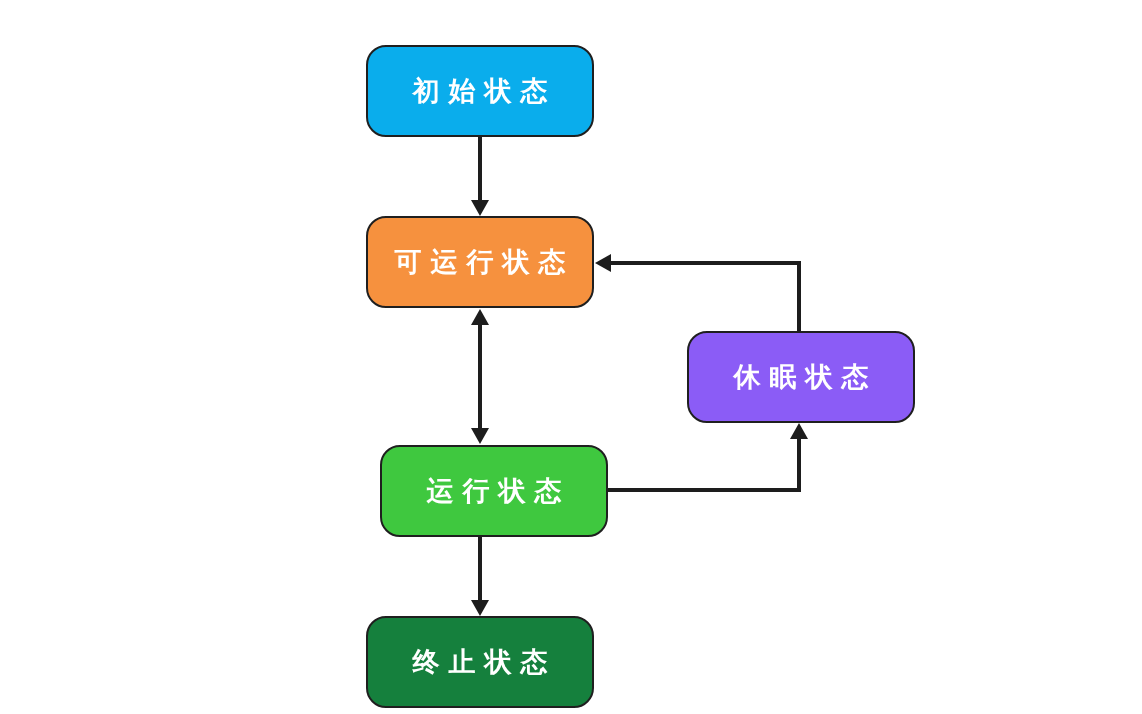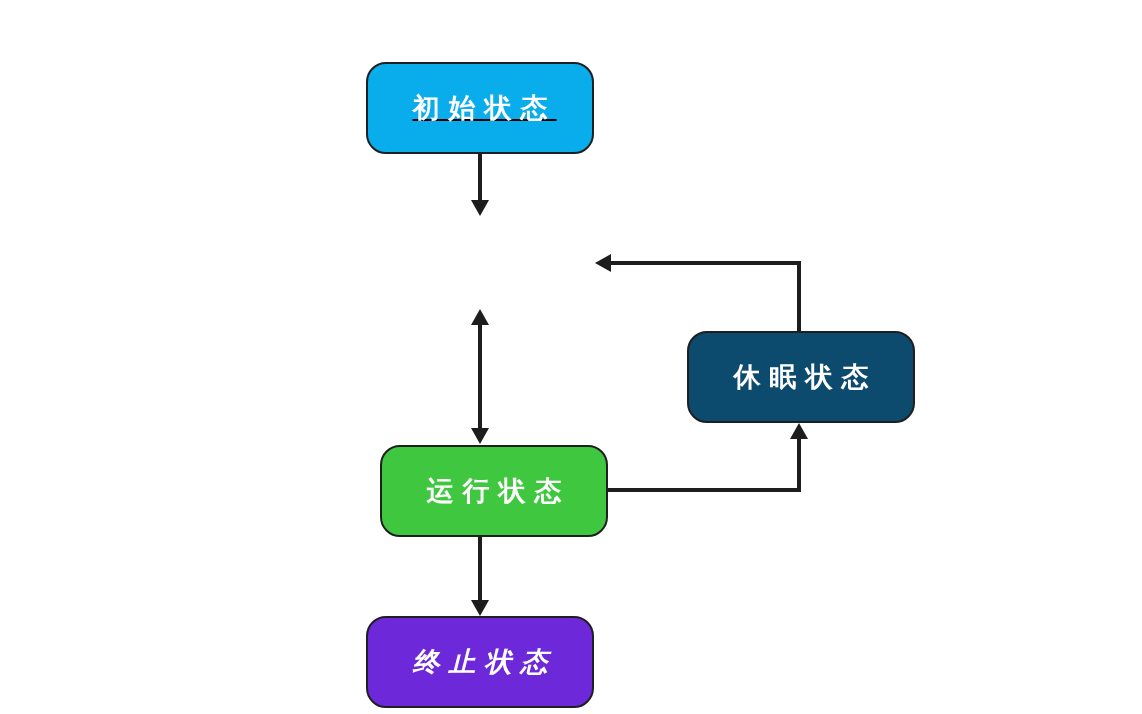--- a/index.html
+++ b/index.html
@@ -45,21 +45,21 @@
   }
   .node-label {
     color: #ffffff;
     font-size: 27px;
     font-weight: bold;
     letter-spacing: 9px;
     text-indent: 9px;
     white-space: nowrap;
     user-select: none;
   }
-  .n-initial    { left: 366px; top: 62px; text-decoration: underline;  }
+  .n-initial    { left: 366px; top: 45px;  }
   .n-runnable   { left: 366px; top: 216px; }
   .n-sleep      { left: 687px; top: 331px; }
   .n-running    { left: 380px; top: 445px; }
   .n-terminated { left: 366px; top: 616px; }
 </style>
 </head>
 <body>
 
 <div class="canvas">
 
@@ -79,26 +79,29 @@
     <polygon class="arrowhead" points="799,423 790,439 808,439"></polygon>
 
     <path class="edge" d="M 799 331 L 799 263 L 609 263"></path>
     <polygon class="arrowhead" points="595,263 611,254 611,272"></polygon>
   </svg>
 
   <div class="node n-initial" style="background-color: rgb(10, 173, 236); border-color: rgb(31, 31, 31);">
     <span class="node-label" style="color: rgb(255, 255, 255);">初始状态</span>
   </div>
 
+  <div class="node n-runnable" style="background-color: rgb(246, 145, 62); border-color: rgb(31, 31, 31);">
+    <span class="node-label" style="color: rgb(255, 255, 255);">可运行状态</span>
+  </div>
 
-  <div class="node n-sleep" style="background-color: #0c4a6e; border-color: rgb(31, 31, 31);">
+  <div class="node n-sleep" style="background-color: #8b5cf6; border-color: rgb(31, 31, 31);">
     <span class="node-label" style="color: rgb(255, 255, 255);">休眠状态</span>
   </div>
 
   <div class="node n-running" style="background-color: rgb(63, 200, 63); border-color: rgb(31, 31, 31);">
     <span class="node-label" style="color: rgb(255, 255, 255);">运行状态</span>
   </div>
 
-  <div class="node n-terminated" style="background-color: #6d28d9; border-color: rgb(31, 31, 31); font-style: italic;">
+  <div class="node n-terminated" style="background-color: #15803d; border-color: rgb(31, 31, 31);">
     <span class="node-label" style="color: rgb(255, 255, 255);">终止状态</span>
   </div>
 
 </div>
 
 </body></html>

